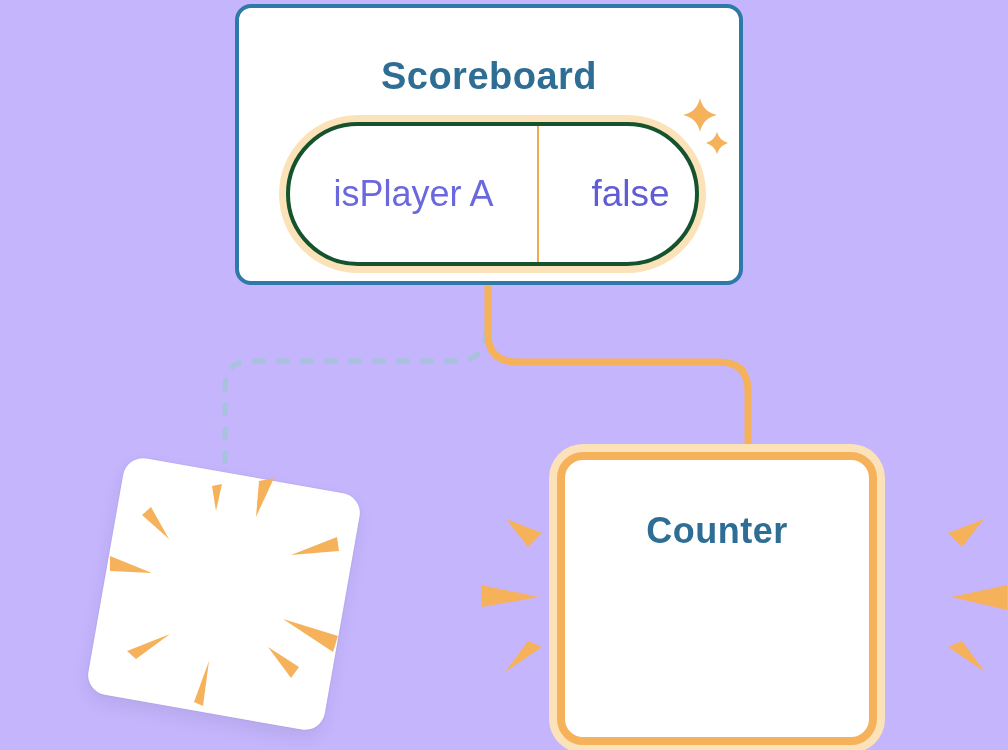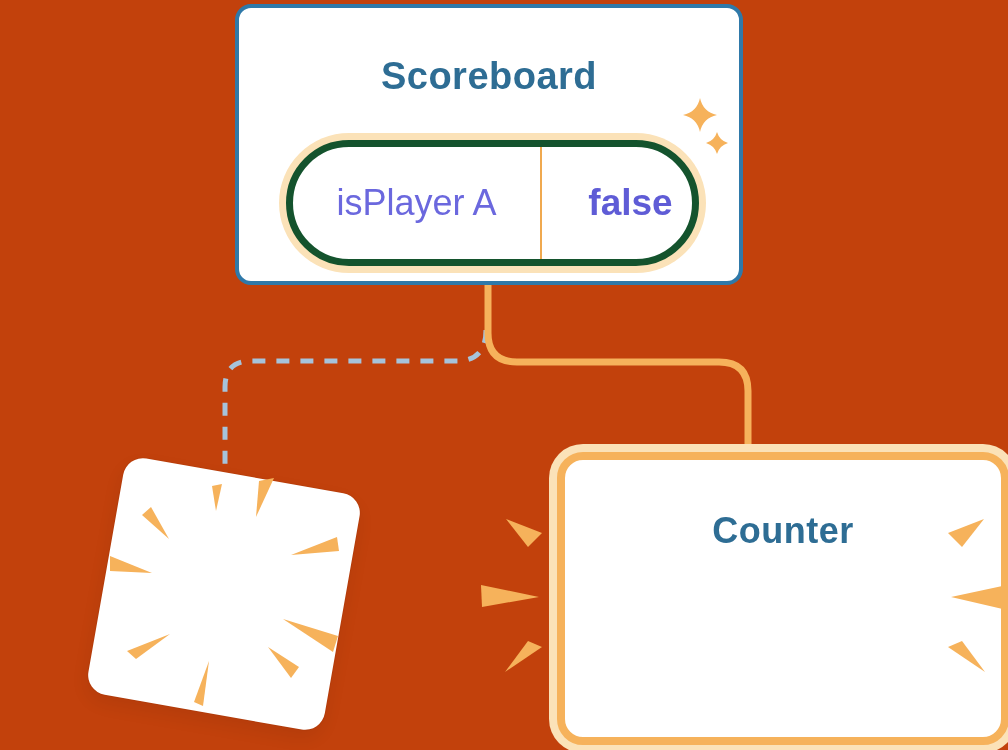--- a/index.html
+++ b/index.html
@@ -1,17 +1,17 @@
 <!DOCTYPE html>
 <html><head>
 <meta charset="utf-8">
 <style>
   html,body{margin:0;padding:0;background:#fff;}
   .canvas{
-    position:relative;width:1008px;height:750px;overflow:hidden;background:#c2410c;
+    position:relative;width:1008px;height:750px;overflow:hidden;background:#c4b5fd;
     font-family:"Liberation Sans", sans-serif;
   }
   .layer{position:absolute;left:0;top:0;width:1008px;height:750px;pointer-events:none;}
   .card{position:absolute;box-sizing:border-box;background:#FFFFFF;}
 
   
   .scoreboard{
     left:235px;top:4px;width:508px;height:281px;
     border:4.5px solid #2F79A9;border-radius:16px;
   }
@@ -19,33 +19,32 @@
     position:absolute;left:0;width:100%;text-align:center;
     color:#2E6D94;font-weight:600;letter-spacing:.5px;
   }
   .scoreboard .card-title{top:44px;font-size:38px;line-height:48px;}
 
   .pill{
     position:absolute;box-sizing:border-box;display:flex;align-items:stretch;
     background:#FFFFFF;border-radius:999px;
   }
   .pill-orange{
-    left:47px;top:114px;width:413px;height:126px;
-    border:7px solid #14532d;
+    left:47px;top:114px;width:413px;height:144px;
+    border:4px solid #14532d;
     box-shadow:0 0 0 7px #FBE2B8;
-    margin-top:18px;
   }
   .pill .cell{display:flex;align-items:center;justify-content:center;}
   .pill-orange .cell-key{width:247px;color:#6B68DE;font-size:36px;}
-  .pill-orange .cell-value{flex:1;color:#5F5CD6;font-size:37px;font-weight:700;padding-left:27px;}
+  .pill-orange .cell-value{flex:1;color:#5F5CD6;font-size:37px;font-weight:400;padding-left:27px;}
   .pill-orange .divider{width:2px;background:#F0A94F;}
 
   
   .counter{
-    left:557px;top:452px;width:452px;height:293px;
+    left:557px;top:452px;width:320px;height:293px;
     border:8px solid #F6B25B;border-radius:26px;
     box-shadow:0 0 0 8px #FBE2B8;
   }
   .counter .card-title{top:47px;font-size:36px;line-height:48px;}
   .pill-purple{
     left:47px;top:123px;width:265px;height:100px;
     border:2px solid #6561D9;
   }
   .pill-purple .cell-key{width:172px;color:#6B68DE;font-size:36px;}
   .pill-purple .cell-value{flex:1;color:#6B68DE;font-size:38px;}

